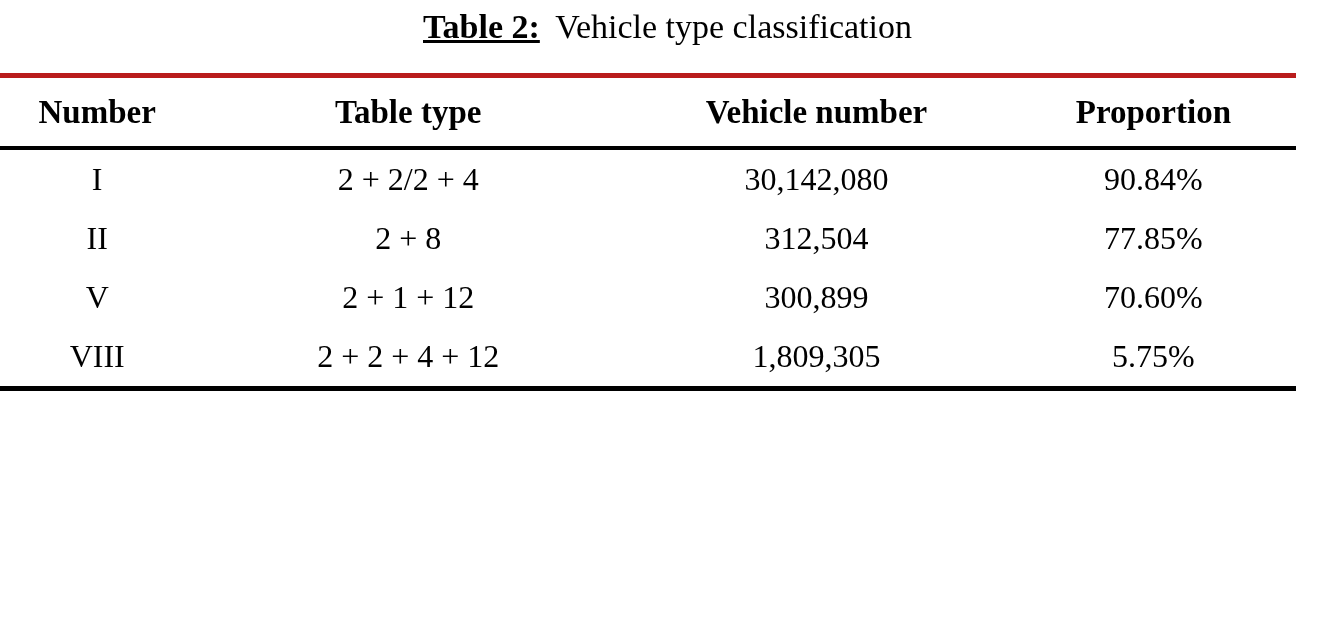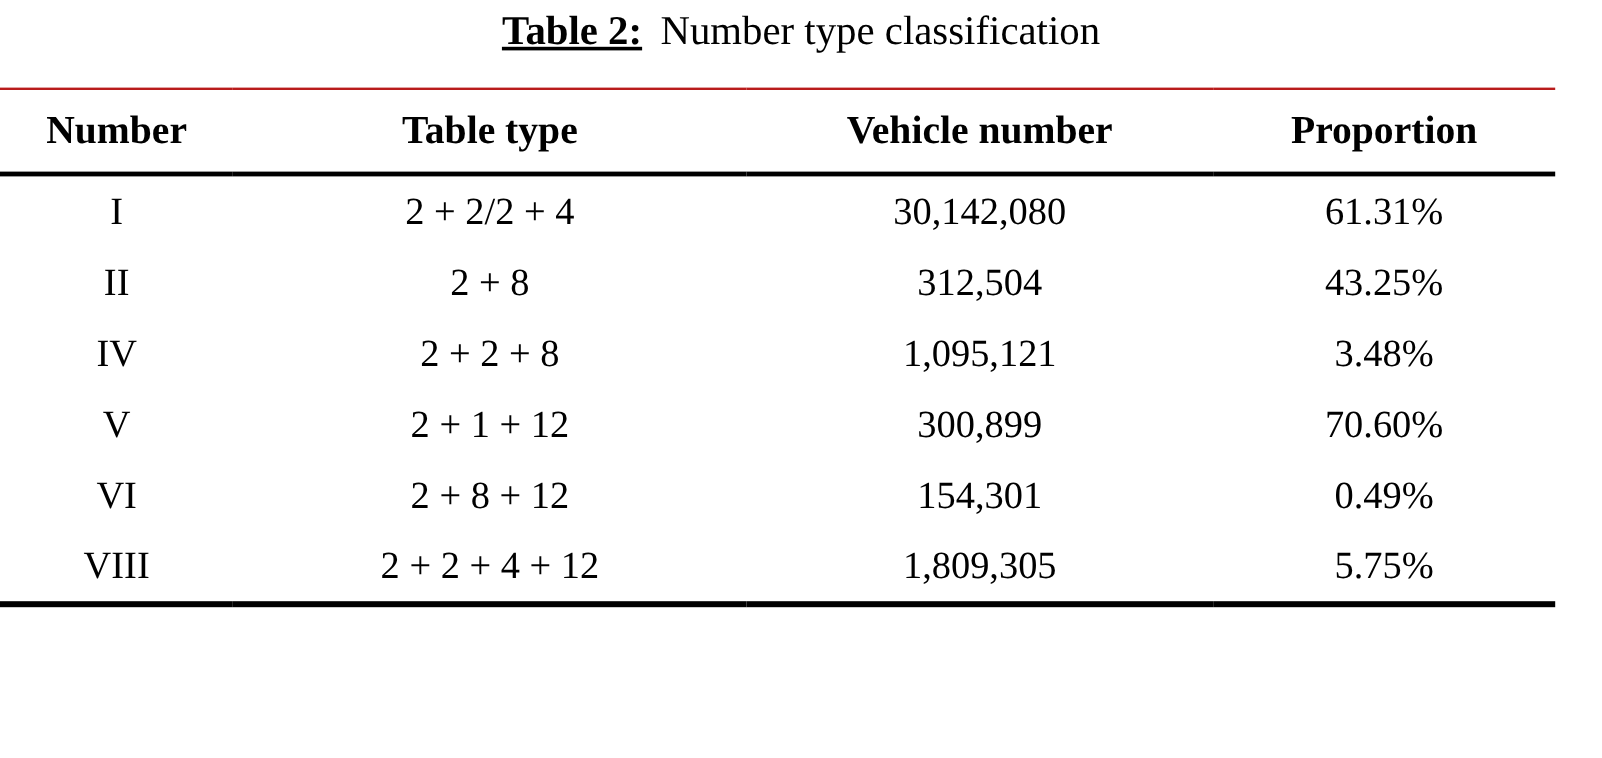--- a/index.html
+++ b/index.html
@@ -25,21 +25,21 @@
   }
   .caption .caption-label {
     font-weight: bold;
     margin-right: 0.45em;
     text-decoration: underline;
   }
   table.data-table {
     width: 1296px;
     table-layout: fixed;
     border-collapse: collapse;
-    border-top: 2px solid #b91c1c;
+    border-top: 5px solid #b91c1c;
     border-bottom: 5px solid #000000;
   }
   col.c-number   { width: 15%; }
   col.c-axle     { width: 33%; }
   col.c-vehicle  { width: 30%; }
   col.c-prop     { width: 22%; }
   thead th {
     height: 68px;
     font-size: 33px;
     font-weight: bold;
@@ -55,21 +55,21 @@
     text-align: center;
     vertical-align: middle;
     padding: 0;
     white-space: nowrap;
   }
 </style>
 </head>
 <body>
 
 <div class="caption">
-  <span class="caption-label">Table 2:</span><span class="caption-title">Number type classification</span>
+  <span class="caption-label">Table 2:</span><span class="caption-title">Vehicle type classification</span>
 </div>
 
 <table class="data-table">
   <colgroup>
     <col class="c-number">
     <col class="c-axle">
     <col class="c-vehicle">
     <col class="c-prop">
   </colgroup>
   <thead>
@@ -78,45 +78,33 @@
       <th>Table type</th>
       <th>Vehicle number</th>
       <th>Proportion</th>
     </tr>
   </thead>
   <tbody>
     <tr>
       <td>I</td>
       <td>2 + 2/2 + 4</td>
       <td>30,142,080</td>
-      <td>61.31%</td>
+      <td>90.84%</td>
     </tr>
     <tr>
       <td>II</td>
       <td>2 + 8</td>
       <td>312,504</td>
-      <td>43.25%</td>
-    </tr>
-    <tr>
-      <td>IV</td>
-      <td>2 + 2 + 8</td>
-      <td>1,095,121</td>
-      <td>3.48%</td>
+      <td>77.85%</td>
     </tr>
     <tr>
       <td>V</td>
       <td>2 + 1 + 12</td>
       <td>300,899</td>
       <td>70.60%</td>
-    </tr>
-    <tr>
-      <td>VI</td>
-      <td>2 + 8 + 12</td>
-      <td>154,301</td>
-      <td>0.49%</td>
     </tr>
     <tr>
       <td>VIII</td>
       <td>2 + 2 + 4 + 12</td>
       <td>1,809,305</td>
       <td>5.75%</td>
     </tr>
   </tbody>
 </table>
 

